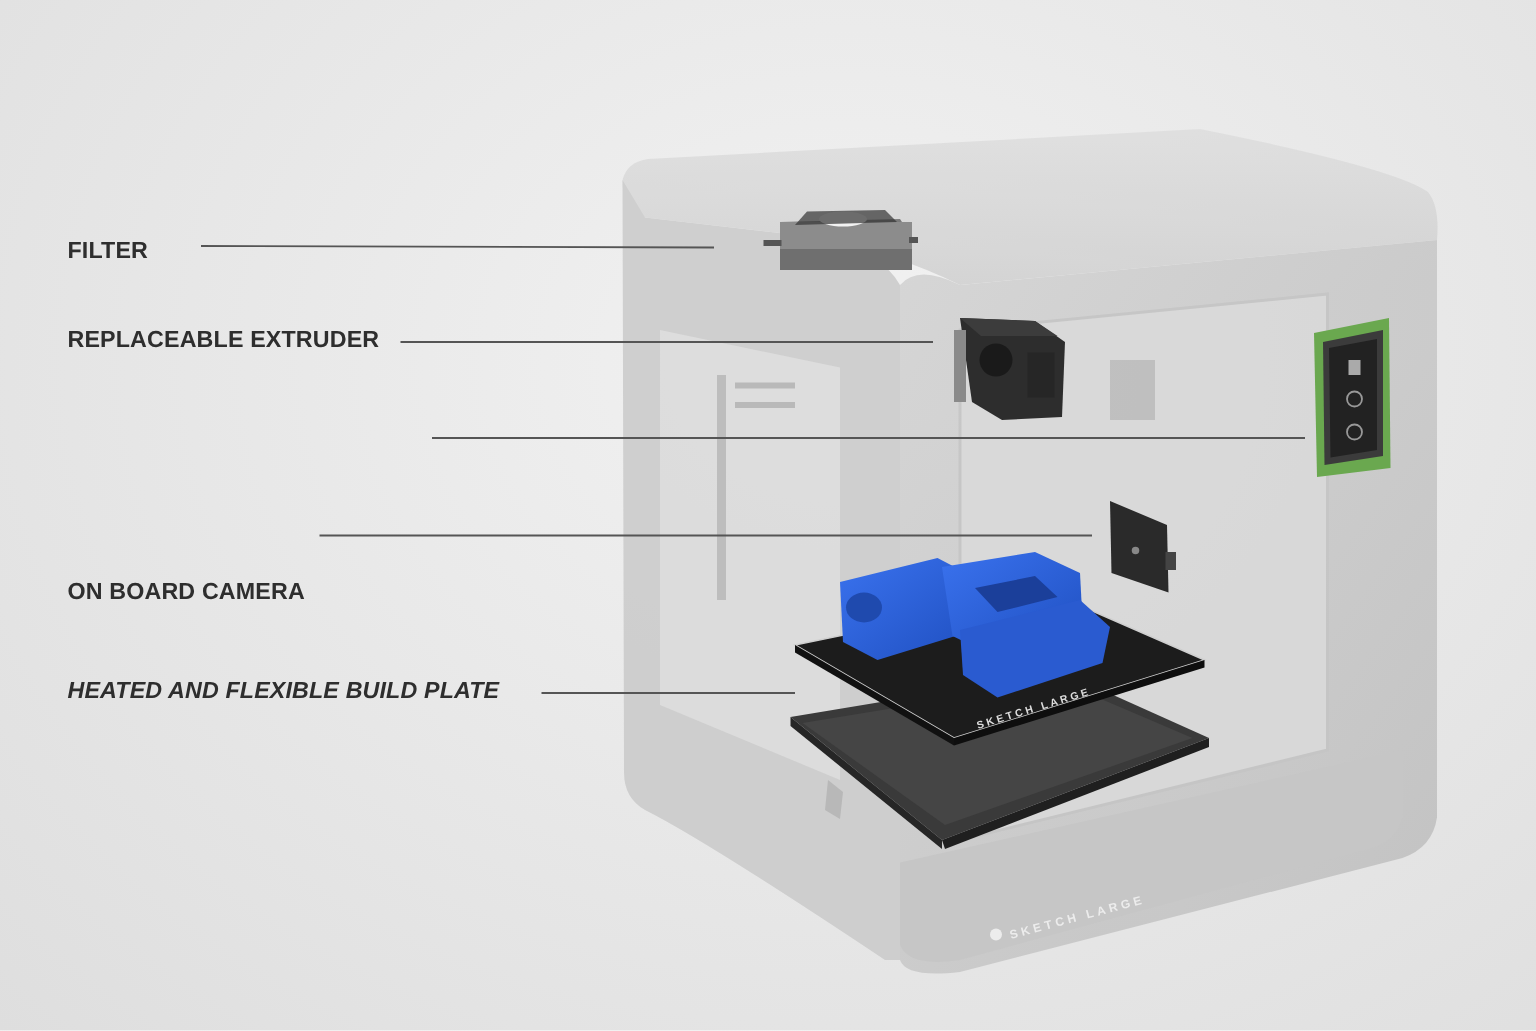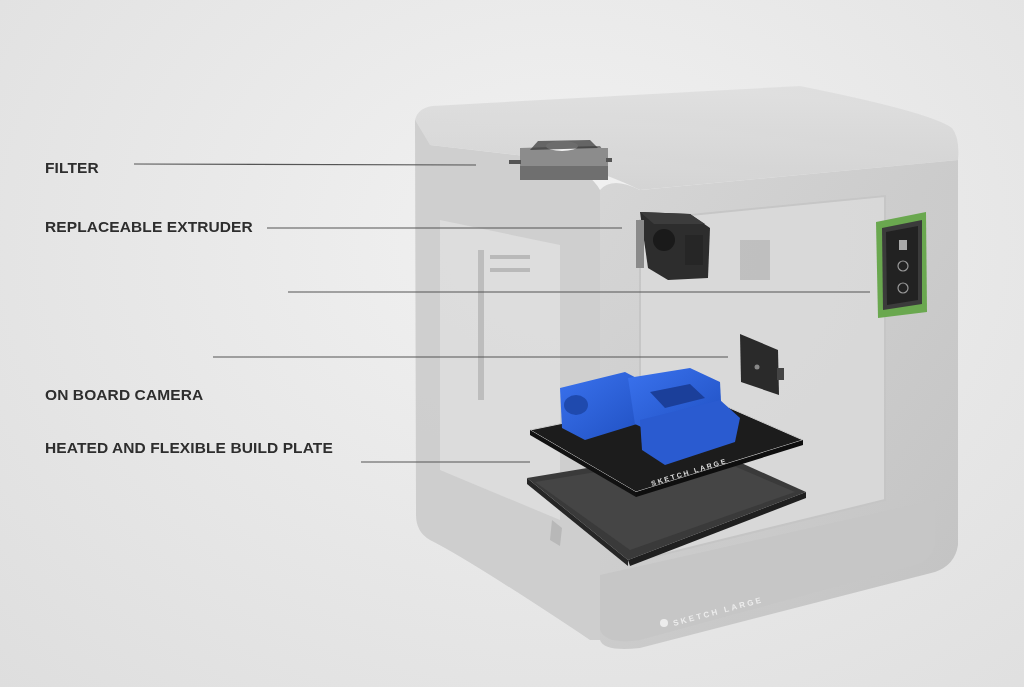--- a/index.html
+++ b/index.html
@@ -126,14 +126,14 @@
       <text x="674" y="626" font-family="Liberation Sans, sans-serif" font-size="8" font-weight="700" fill="#ececec" letter-spacing="2.5" transform="rotate(-15 674 626)">SKETCH LARGE</text>
     </g>
     <g>
       <text x="652" y="486" font-family="Liberation Sans, sans-serif" font-size="7" font-weight="700" fill="#dcdcdc" letter-spacing="2" transform="rotate(-17 652 486)">SKETCH LARGE</text>
     </g>
   </svg>
 
   <div class="label" style="top:159px;">FILTER</div>
   <div class="label" style="top:218px;text-align:right;">REPLACEABLE EXTRUDER</div>
   <div class="label" style="top:350px;margin-top:36px;">ON BOARD CAMERA</div>
-  <div class="label" style="top:439px;">HEATED AND FLEXIBLE BUILD PLATE</div>
+  <div class="label" style="top:452px;font-style:italic;">HEATED AND FLEXIBLE BUILD PLATE</div>
 </div>
 
 </body></html>

